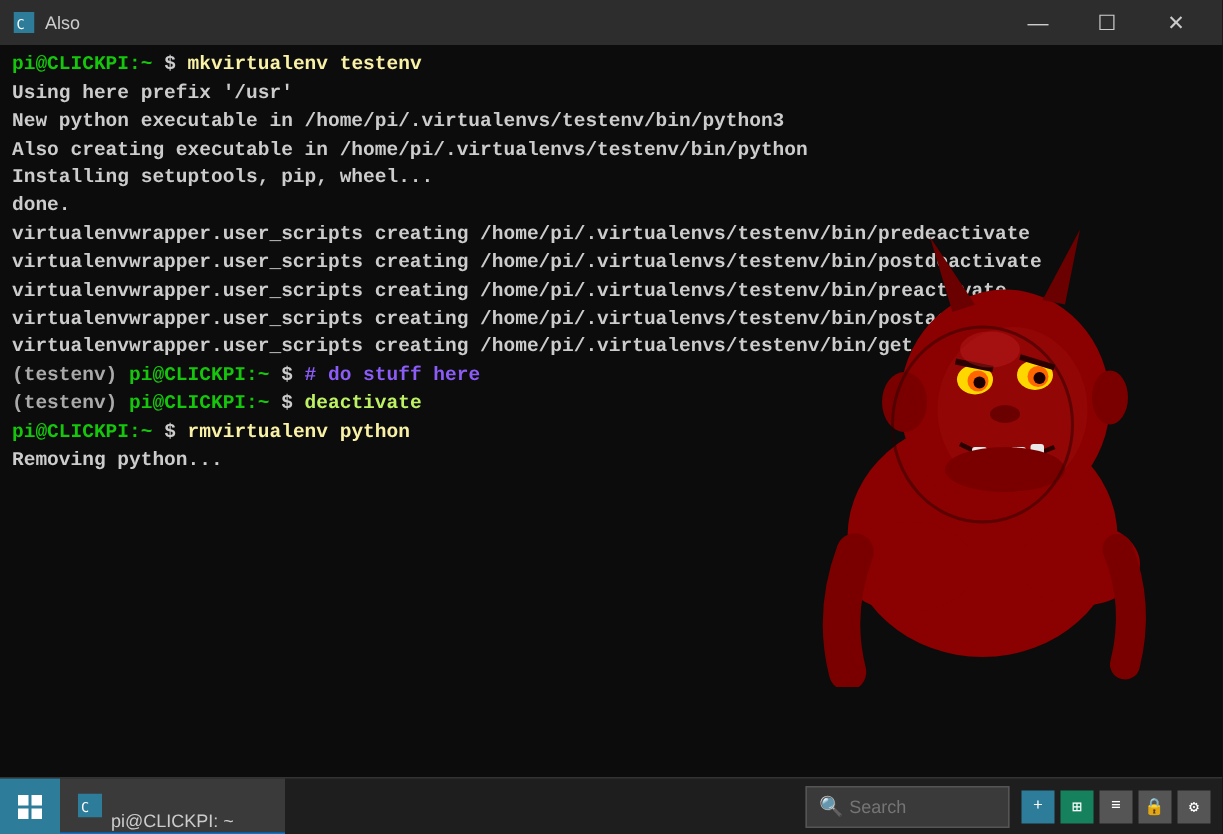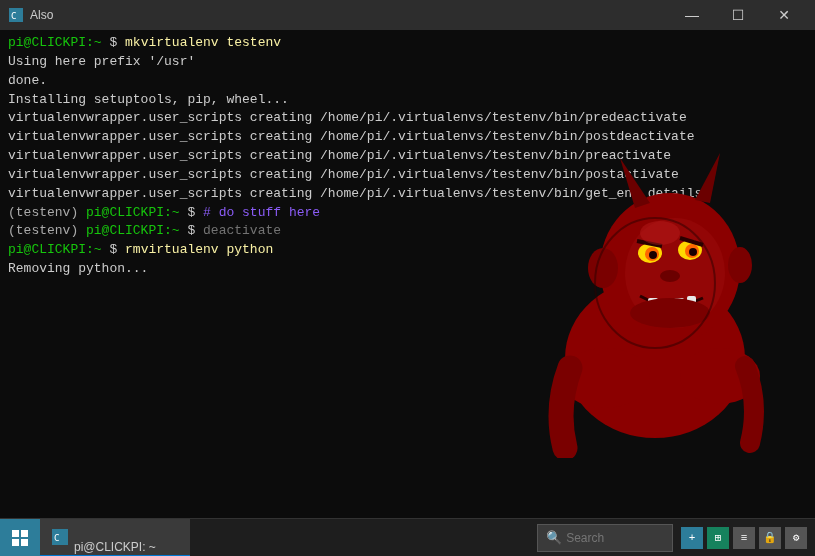--- a/index.html
+++ b/index.html
@@ -40,21 +40,21 @@
       height: 488px;
       padding: 4px 8px;
       color: #cccccc;
       font-size: 13px;
       line-height: 1.45;
       position: relative;
       overflow: hidden;
     }
     .line { white-space: pre; display: block; }
     .green { color: #16c60c; }
-    .white { color: #cccccc; }
+    .white { color: #cccccc; font-weight: bold; }
 
     
     .devil-mascot {
       position: absolute;
       right: 30px;
       bottom: 60px;
       width: 260px;
       height: 320px;
     }
 
@@ -136,29 +136,31 @@
   <div class="title-bar-controls">
     <button class="title-bar-btn">—</button>
     <button class="title-bar-btn">☐</button>
     <button class="title-bar-btn close">✕</button>
   </div>
 </div>
 
 <div class="terminal">
   <span class="line white"><span class="green">pi@CLICKPI:~</span> <span class="white">$ </span><span style="color:#f9f1a5">mkvirtualenv testenv</span></span>
   <span class="line white">Using here prefix '/usr'</span>
+  <span class="line white">New python executable in /home/pi/.virtualenvs/testenv/bin/python3</span>
+  <span class="line white">Also creating executable in /home/pi/.virtualenvs/testenv/bin/python</span>
+  <span class="line white">Installing setuptools, pip, wheel...</span>
   <span class="line white">done.</span>
-  <span class="line white">Installing setuptools, pip, wheel...</span>
   <span class="line white">virtualenvwrapper.user_scripts creating /home/pi/.virtualenvs/testenv/bin/predeactivate</span>
   <span class="line white">virtualenvwrapper.user_scripts creating /home/pi/.virtualenvs/testenv/bin/postdeactivate</span>
   <span class="line white">virtualenvwrapper.user_scripts creating /home/pi/.virtualenvs/testenv/bin/preactivate</span>
   <span class="line white">virtualenvwrapper.user_scripts creating /home/pi/.virtualenvs/testenv/bin/postactivate</span>
   <span class="line white">virtualenvwrapper.user_scripts creating /home/pi/.virtualenvs/testenv/bin/get_env_details</span>
   <span class="line white"><span style="color:#aaa">(testenv) </span><span class="green">pi@CLICKPI:~</span> <span class="white">$ </span><span style="color:#8b5cf6"># do stuff here</span></span>
-  <span class="line white"><span style="color:#aaa">(testenv) </span><span class="green">pi@CLICKPI:~</span> <span class="white">$ </span><span style="color:#737373">deactivate</span></span>
+  <span class="line white"><span style="color:#aaa">(testenv) </span><span class="green">pi@CLICKPI:~</span> <span class="white">$ </span><span style="color:#bef264">deactivate</span></span>
   <span class="line white"><span class="green">pi@CLICKPI:~</span> <span class="white">$ </span><span style="color:#f9f1a5">rmvirtualenv python</span></span>
   <span class="line white">Removing python...</span>
 
   <div class="devil-mascot">
     <svg class="devil-svg" viewBox="0 0 260 320" xmlns="http://www.w3.org/2000/svg">
 
       <ellipse cx="130" cy="220" rx="90" ry="80" fill="#8b0000"></ellipse>
 
       <ellipse cx="145" cy="130" rx="70" ry="75" fill="#8b0000"></ellipse>
 

